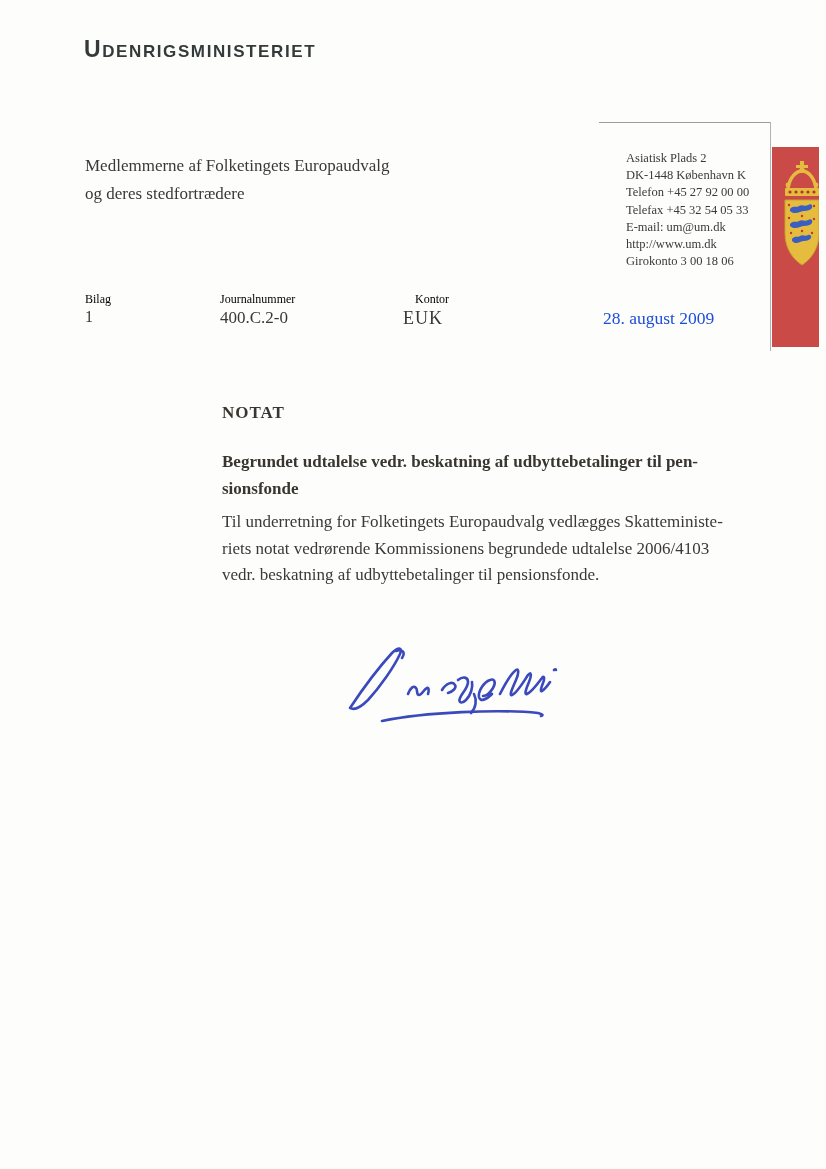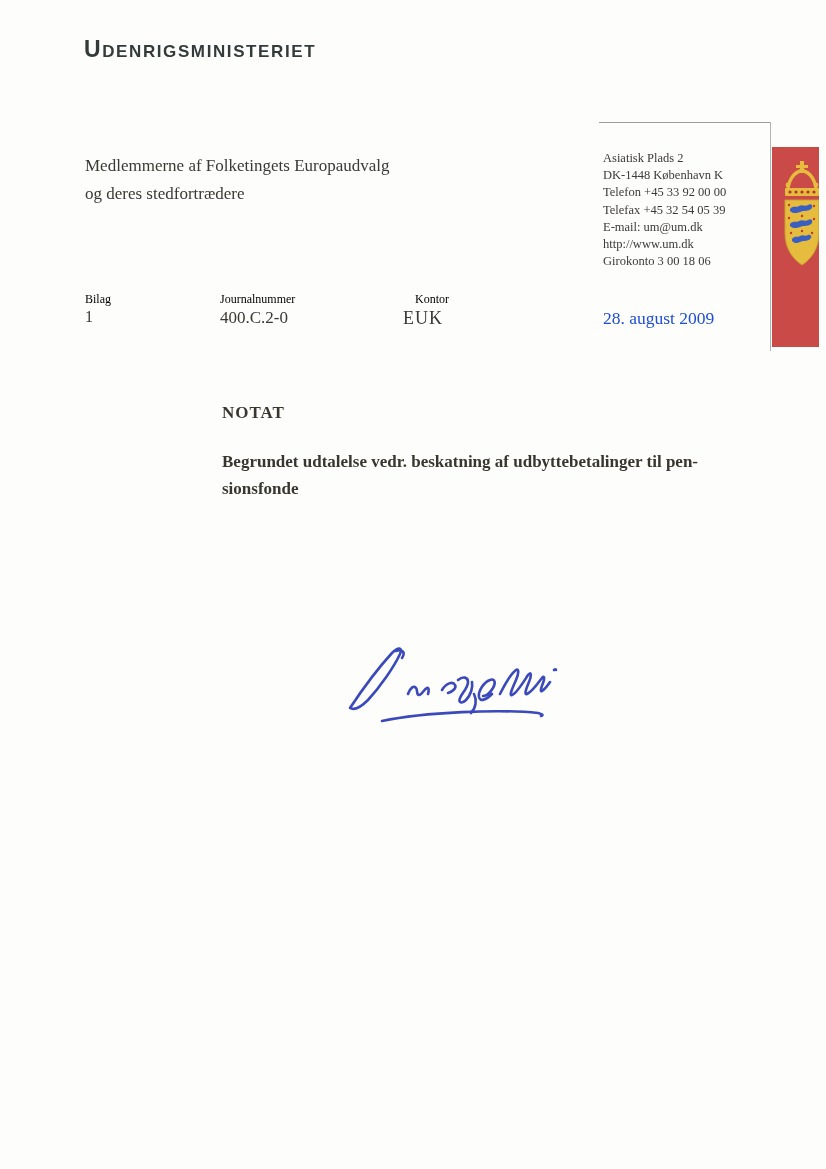--- a/index.html
+++ b/index.html
@@ -27,21 +27,21 @@
     white-space:pre-line;
   }
   
   .rule-h{position:absolute;left:599px;top:122px;width:172px;height:1px;background:#9c9c9c;}
   .rule-v{position:absolute;left:770px;top:122px;width:1px;height:229px;background:#b3b3b3;}
   
   .contact{
     position:absolute;left:603px;top:150px;
     font-size:12.5px;line-height:17.2px;color:#3c3a36;
   }
-  .contact span{display:block;}
+  .contact span{display:block;margin-left:23px;}
   
   .banner{
     position:absolute;left:772px;top:147px;width:47px;height:200px;
     background:#c94a47;overflow:hidden;
   }
   .banner svg{position:absolute;top:14px;right:-3px;}
   
   .meta-label{
     position:absolute;top:292px;
     font-size:12px;color:#000000;
@@ -86,22 +86,22 @@
 
   <div class="recipient">Medlemmerne af Folketingets Europaudvalg
 og deres stedfortrædere</div>
 
   <div class="rule-h"></div>
   <div class="rule-v"></div>
 
   <div class="contact">
     <span>Asiatisk Plads 2</span>
     <span>DK-1448 København K</span>
-    <span>Telefon +45 33 92 00 00</span>
-    <span>Telefax +45 32 54 05 39</span>
+    <span>Telefon +45 27 92 00 00</span>
+    <span>Telefax +45 32 54 05 33</span>
     <span>E-mail: um@um.dk</span>
     <span>http://www.um.dk</span>
     <span>Girokonto 3 00 18 06</span>
   </div>
 
   <div class="banner">
     <svg width="40" height="132" viewBox="0 0 40 132">
 
       <path d="M18,0 h4 v4 h4 v3 h-4 v5 h-4 v-5 h-4 v-3 h4 Z" fill="#e6bc3e"></path>
 
@@ -142,20 +142,23 @@
   <span class="meta-value val-journal">400.C.2-0</span>
   <span class="meta-value val-kontor">EUK</span>
 
   <span class="date">28. august 2009</span>
 
   <div class="notat">NOTAT</div>
 
   <div class="subject">Begrundet udtalelse vedr. beskatning af udbyttebetalinger til pen-
 sionsfonde</div>
 
+  <p class="para p1">Til underretning for Folketingets Europaudvalg vedlægges Skatteministe-
+riets notat vedrørende Kommissionens begrundede udtalelse 2006/4103
+vedr. beskatning af udbyttebetalinger til pensionsfonde.</p>
 
   <svg class="signature" width="250" height="95" viewBox="0 0 250 95">
     <g stroke="#3a49bb" stroke-width="2.6" fill="none" stroke-linecap="round" stroke-linejoin="round">
 
       <path d="M20,70 C32,52 50,28 62,15 C68,9 73,9 70,16 C64,29 50,49 38,62 C33,67 25,73 20,70"></path>
       <path d="M66,13 C72,11 76,14 72,20"></path>
 
       <path d="M78,56 C80,50 84,47 86,50 C88,52 86,57 89,57 C92,57 94,51 97,50 C99,49 99,53 98,56"></path>
 
       <path d="M112,52 C116,45 123,43 125,47 C127,50 122,54 118,55"></path>

